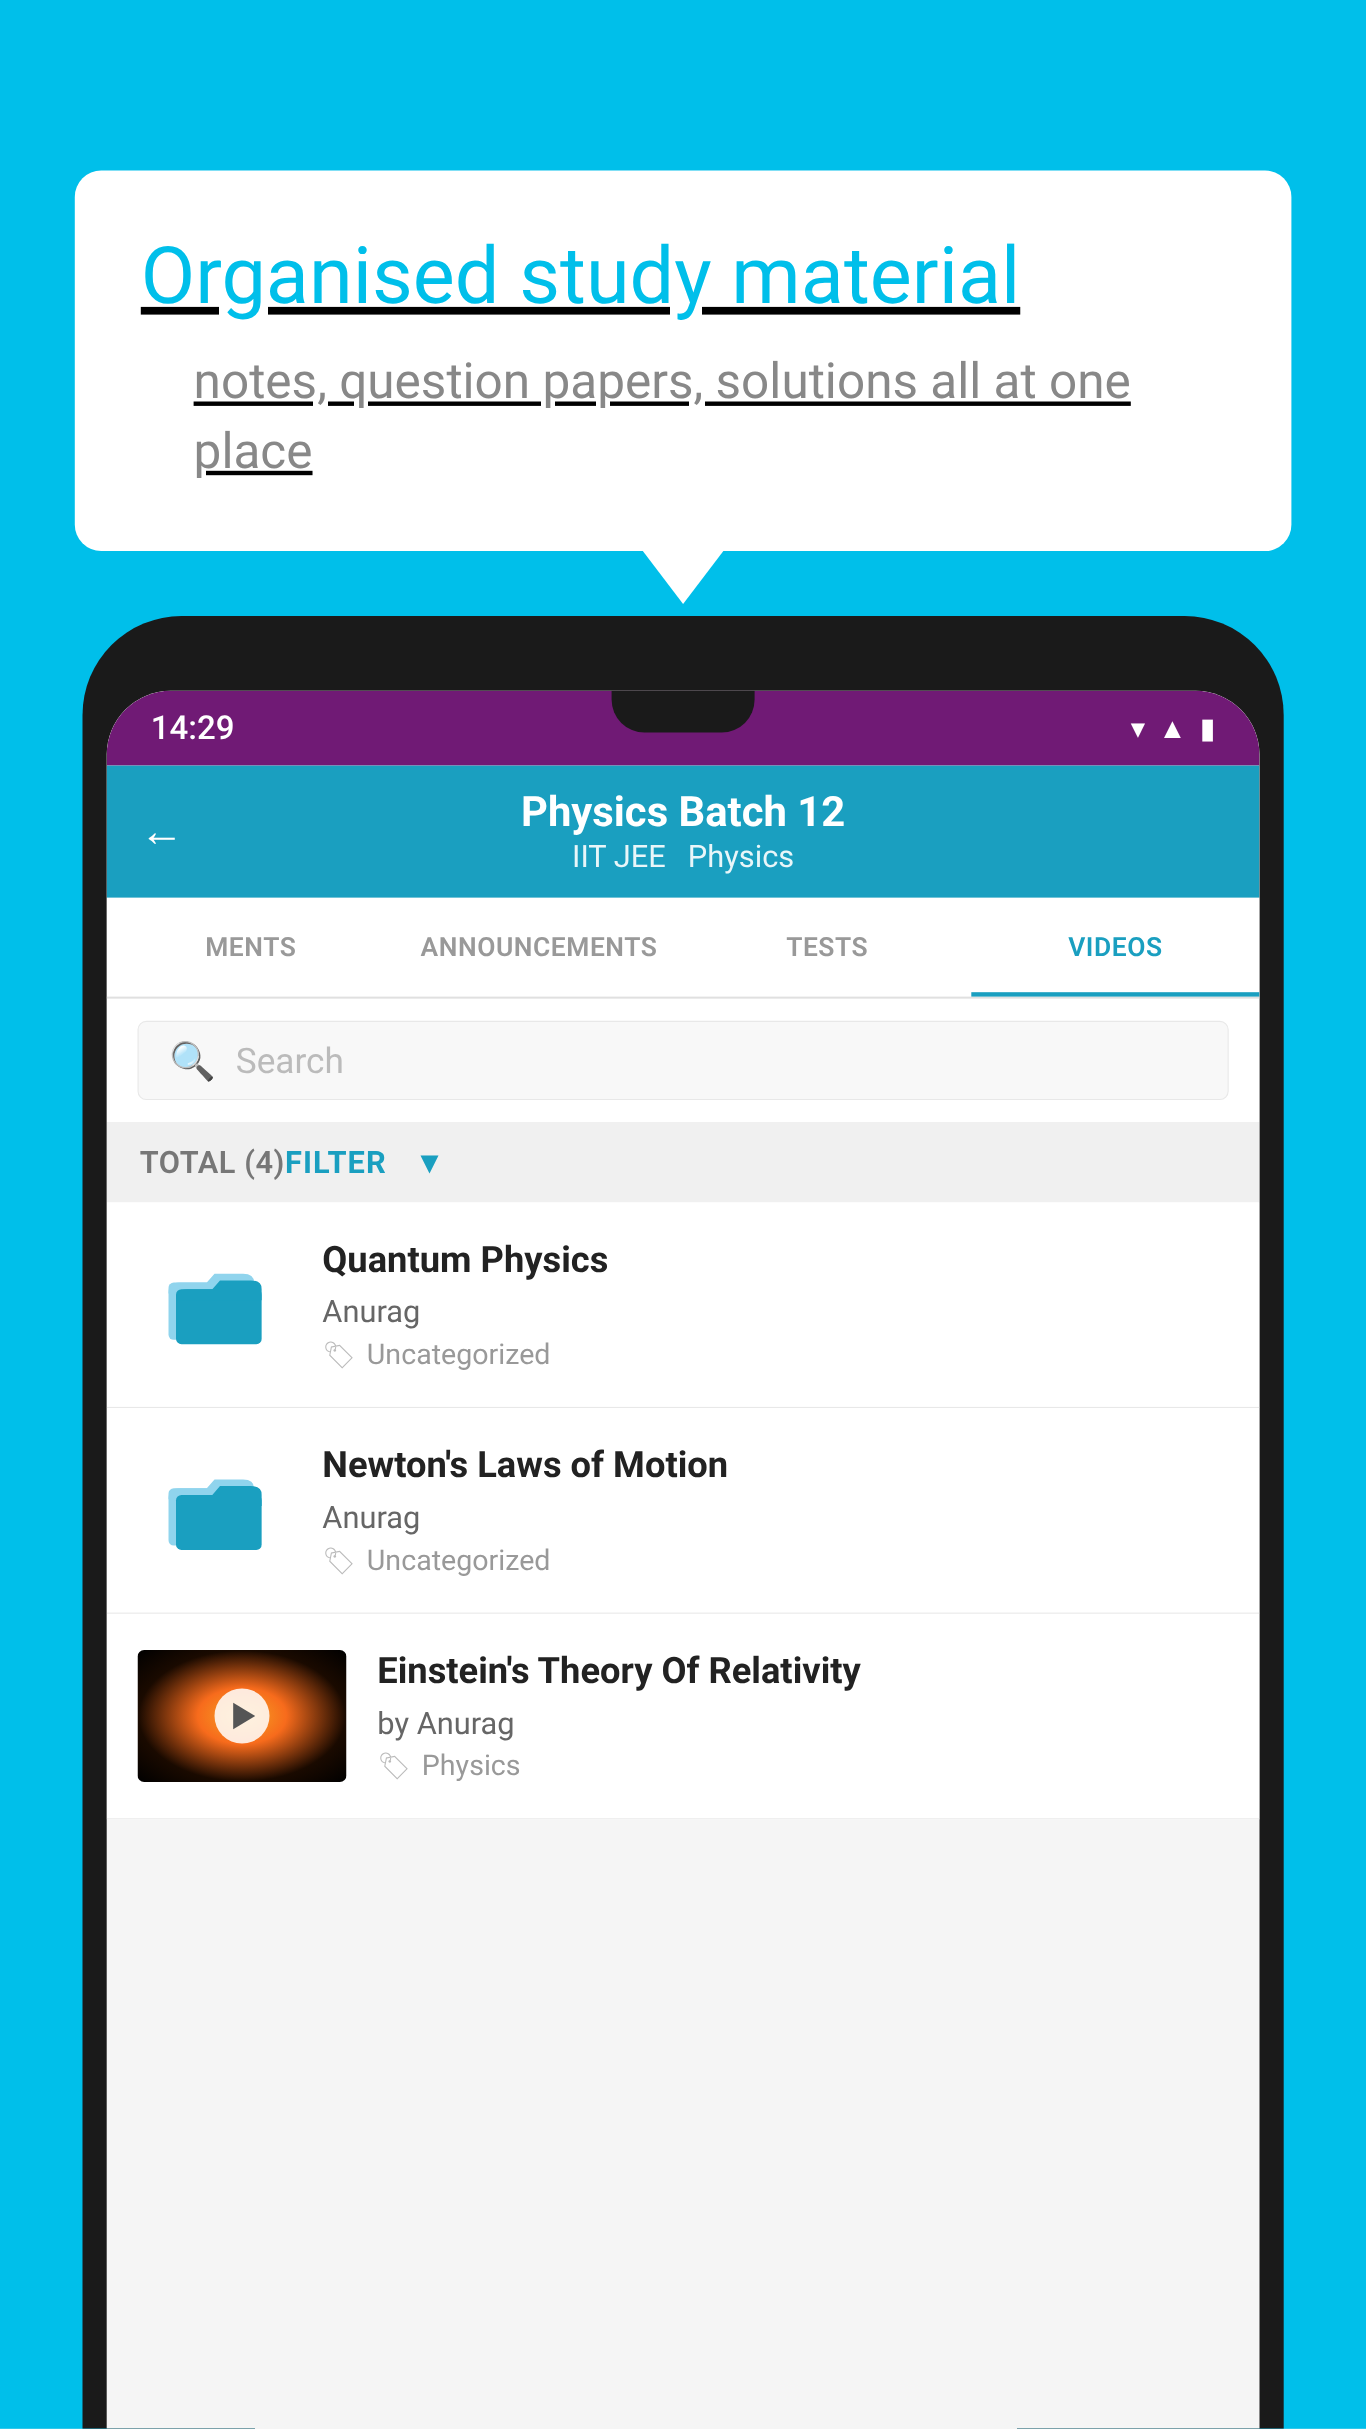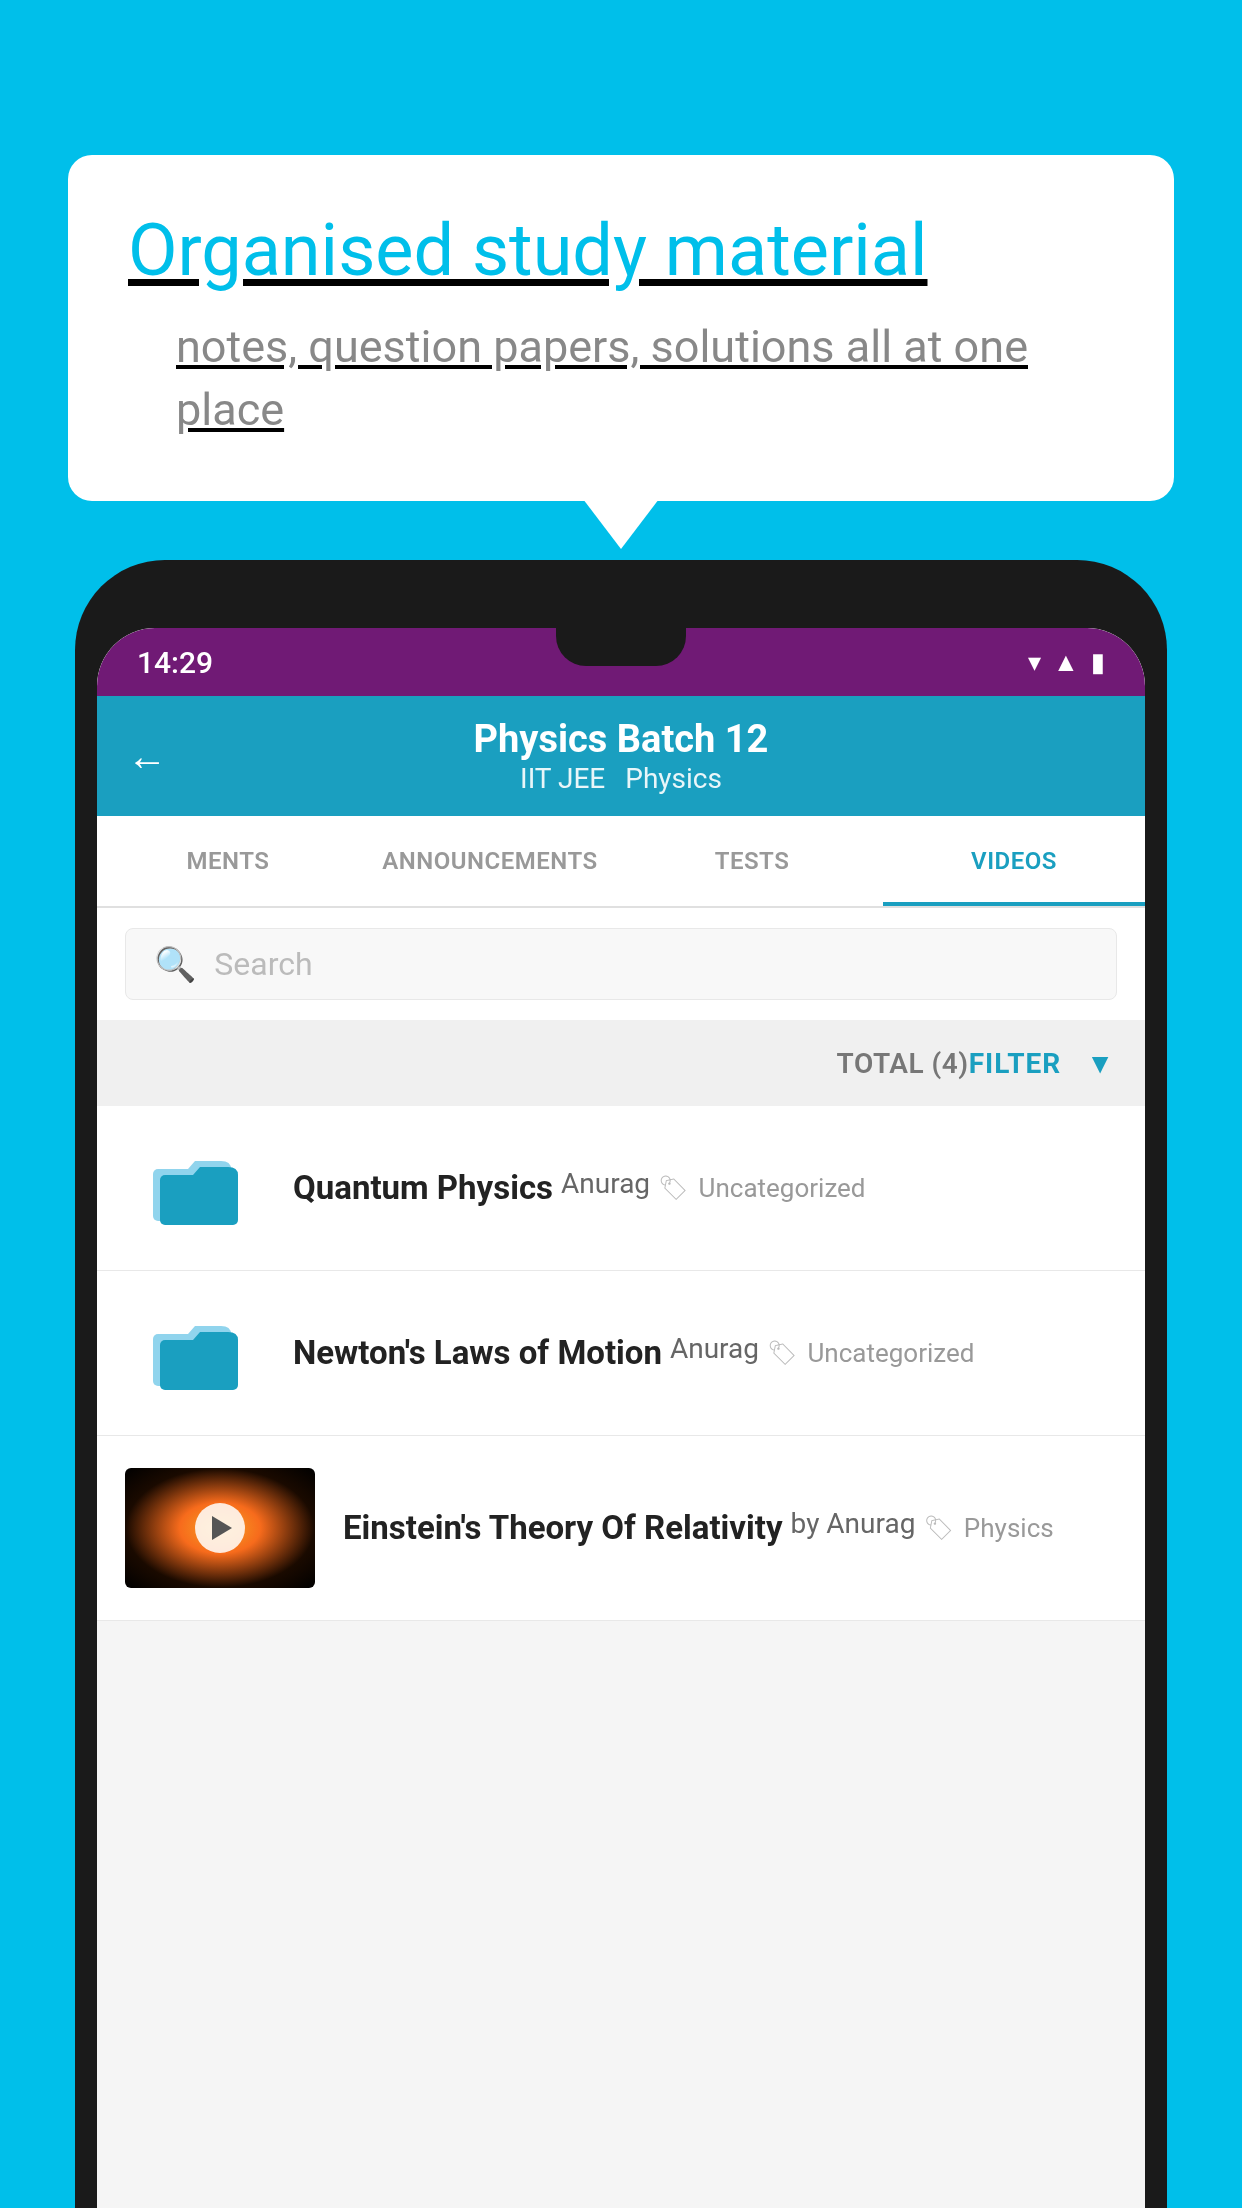--- a/index.html
+++ b/index.html
@@ -216,24 +216,24 @@
     }
 
     .search-text {
       color: #bbb;
       font-size: 32px;
     }
 
     
     .filter-bar {
       background: #f0f0f0;
-      height: 86px;
-      display: flex;
-      align-items: center;
-      justify-content: flex-end;
+      height: 73px;
+      display: flex;
+      align-items: center;
+      justify-content: flex-start;
       padding: 0 30px;
     }
 
     .total-label {
       color: #777;
       font-size: 28px;
       font-weight: 600;
       letter-spacing: 0.5px;
     }
 
@@ -317,21 +317,21 @@
     }
 
     .folder-svg {
       width: 85px;
       height: 75px;
     }
 
     .video-info {
       flex: 1;
       display: flex;
-      flex-direction: row;
+      flex-direction: column;
       gap: 8px;
     }
 
     .video-title {
       font-size: 33px;
       font-weight: 700;
       color: #222;
       line-height: 1.3;
     }
 

